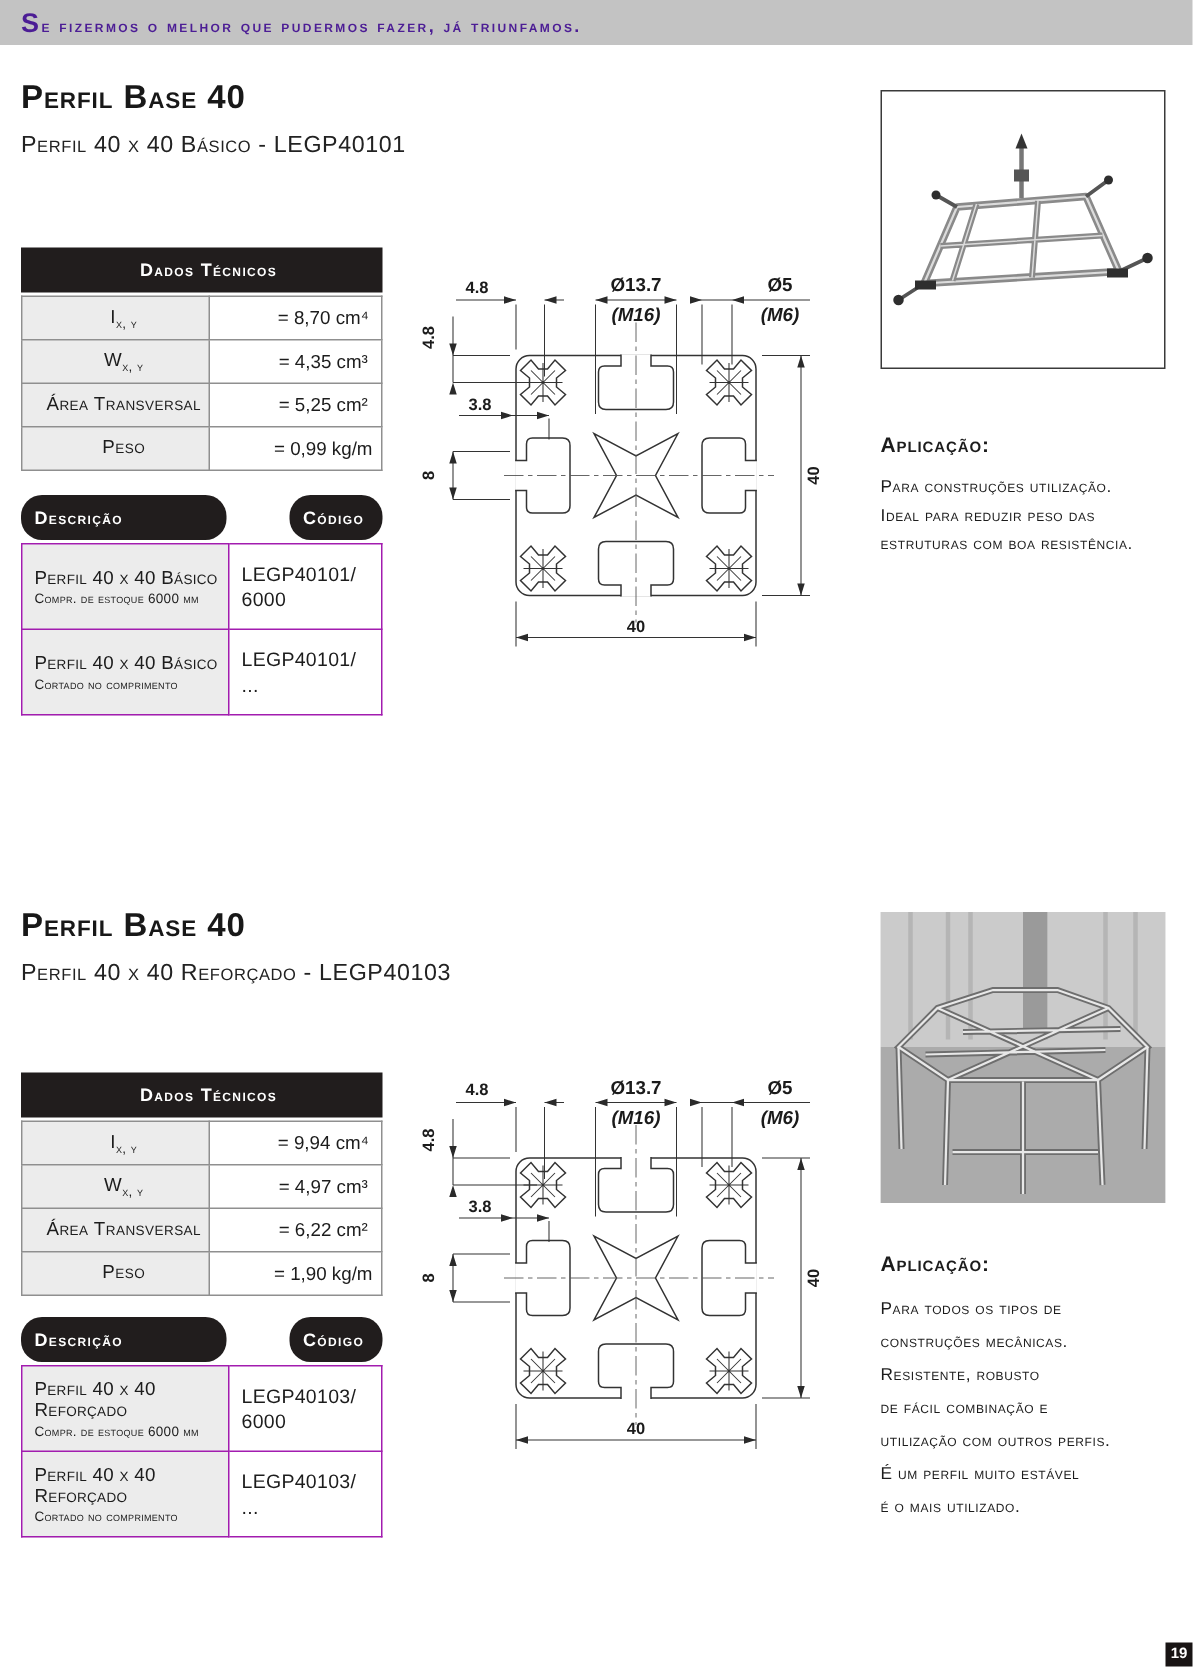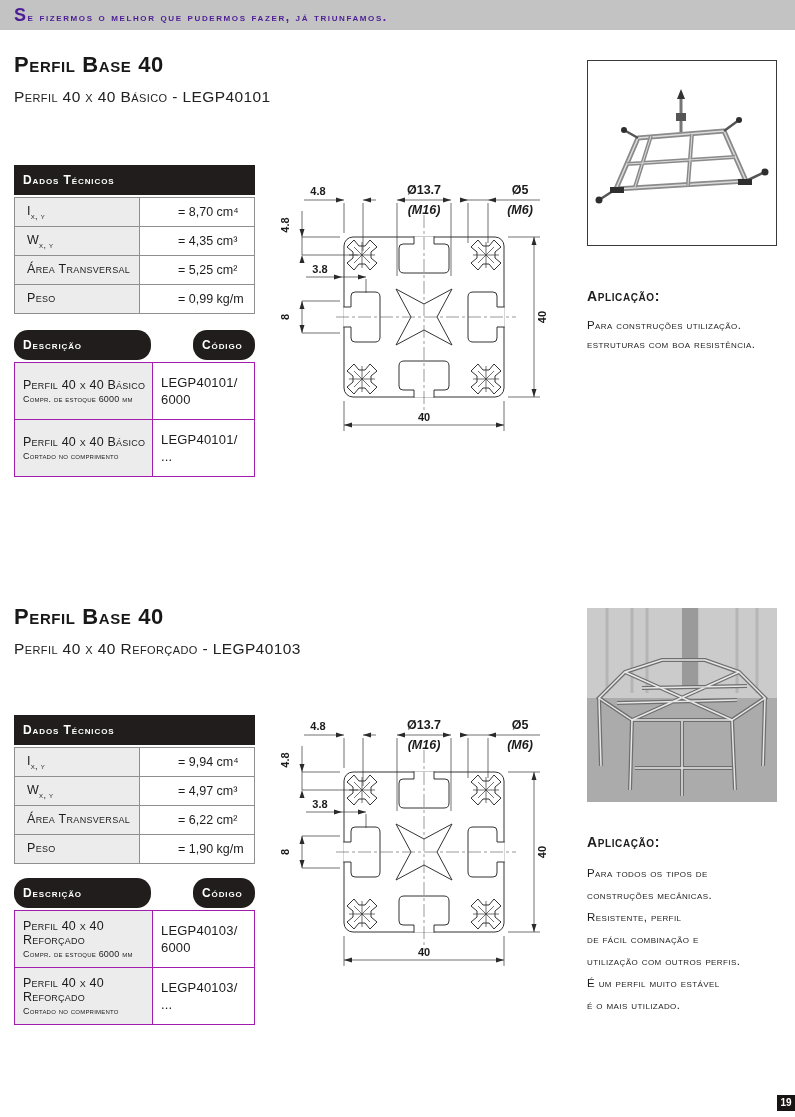--- a/index.html
+++ b/index.html
@@ -14,21 +14,21 @@
   .banner-text { padding:5px 0 0 14px; font-weight:bold; font-size:12px; letter-spacing:1.6px; color:#4c1d95; }
   .banner-text::first-letter { font-size:18px; }
 
   
   .title { position:absolute; left:14px; margin:0; font-size:22px; font-weight:bold; letter-spacing:0.6px; color:#181818; }
   .subtitle { position:absolute; left:14px; margin:0; font-size:15.5px; font-weight:normal; letter-spacing:0.4px; color:#222; }
   .t1 { top:52px; } .st1 { top:88px; }
   .t2 { top:604px; } .st2 { top:640px; }
 
   
-  .ttable-wrap { position:absolute; left:14px; width:241px; }
+  .ttable-wrap { position:absolute; left:14px; width:241px;text-align:center; }
   .tw1 { top:165px; } .tw2 { top:715px; }
   .thead { background:#211d1d; color:#fff; font-weight:bold; font-size:12px; height:30px; line-height:30px; padding-left:9px; letter-spacing:0.9px; margin-bottom:2px; }
   table.tech { border-collapse:collapse; width:241px; table-layout:fixed; }
   table.tech td { border:1px solid #8f8f8f; height:26px; }
   td.lbl { background:#ececec; padding-left:12px; width:111px; font-size:12.5px; letter-spacing:0.3px; }
   td.val { background:#ffffff; padding-left:38px; font-size:12.5px; }
   sub.ss { font-size:9px; }
 
   
   .dtable-wrap { position:absolute; left:14px; width:241px; }
@@ -214,20 +214,21 @@
     <circle cx="36" cy="69" r="3" fill="#2e2e2e"></circle>
       <circle cx="151" cy="59" r="3" fill="#2e2e2e"></circle>
     <rect x="22" y="126" width="14" height="6" fill="#2e2e2e"></rect>
       <rect x="150" y="118" width="14" height="6" fill="#2e2e2e"></rect>
   </svg>
 </div>
 
 <div class="app a1">
   <div class="app-h sc">Aplicação:</div>
   <div class="app-line sc">Para construções utilização.</div>
+  <div class="app-line sc">Ideal para reduzir peso das</div>
   <div class="app-line sc">estruturas com boa resistência.</div>
 </div>
 
 <h1 class="title sc t2">Perfil Base 40</h1>
 <h2 class="subtitle sc st2">Perfil 40 x 40 Reforçado - LEGP40103</h2>
 
 <div class="ttable-wrap tw2">
   <div class="thead sc">Dados Técnicos</div>
   <table class="tech">
     <tbody>
@@ -363,20 +364,20 @@
       <path d="M38,64 L145,112 M152,64 L45,112 M55,80 L160,78 M30,95 L150,92"></path>
       <path d="M12,90 L14,158 M178,90 L176,158 M45,112 L43,182 M145,112 L148,182 M95,113 L95,188 M48,160 L145,160"></path>
     </g>
   </svg>
 </div>
 
 <div class="app a2">
   <div class="app-h sc">Aplicação:</div>
   <div class="app-line sc">Para todos os tipos de</div>
   <div class="app-line sc">construções mecânicas.</div>
-  <div class="app-line sc">Resistente, perfil</div>
+  <div class="app-line sc">Resistente, robusto</div>
   <div class="app-line sc">de fácil combinação e</div>
   <div class="app-line sc">utilização com outros perfis.</div>
   <div class="app-line sc">É um perfil muito estável</div>
   <div class="app-line sc">é o mais utilizado.</div>
 </div>
 
 <div class="pagenum">19</div>
 
 </body></html>

